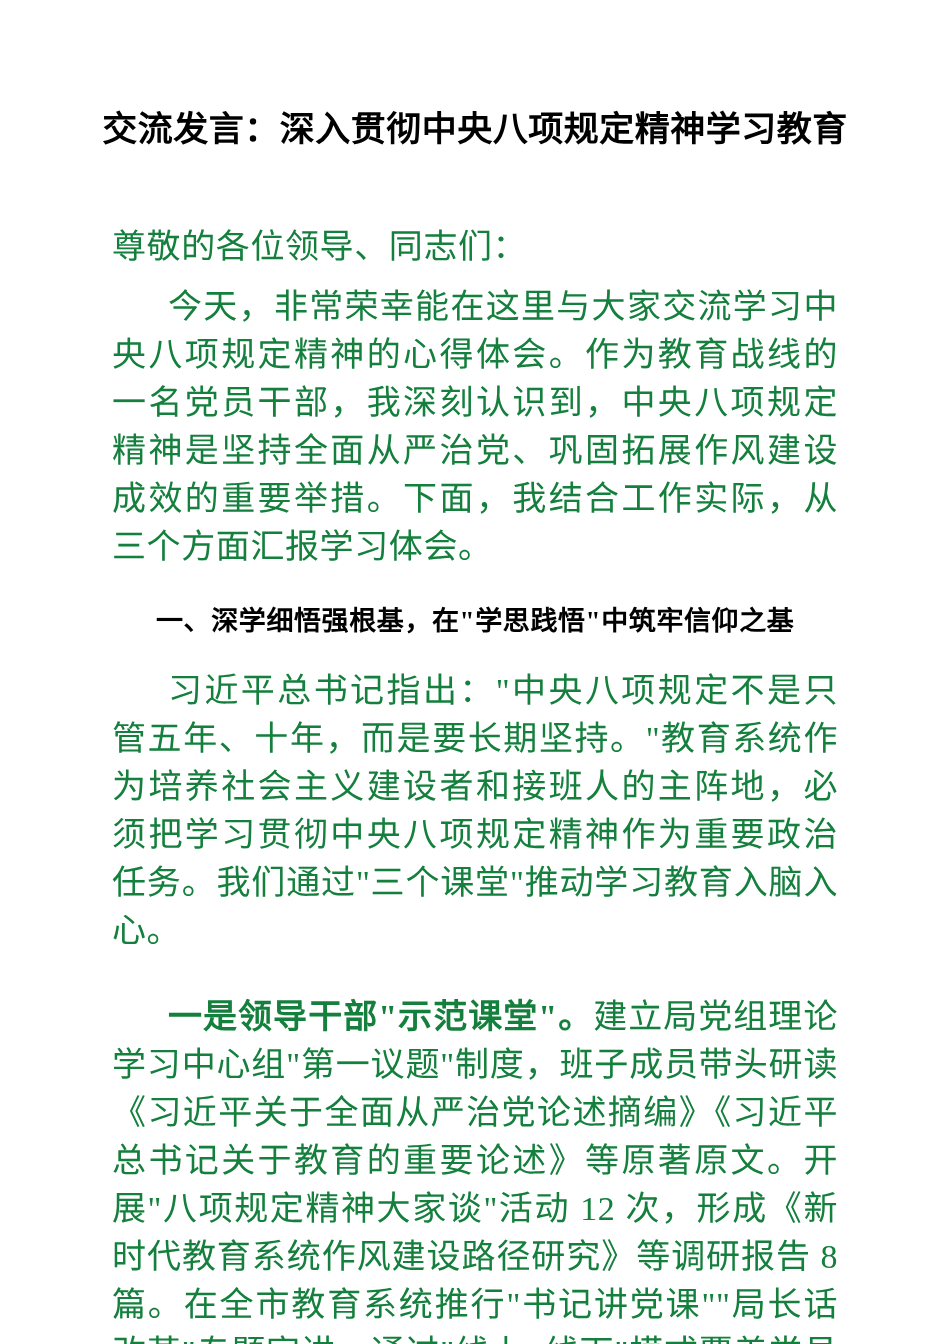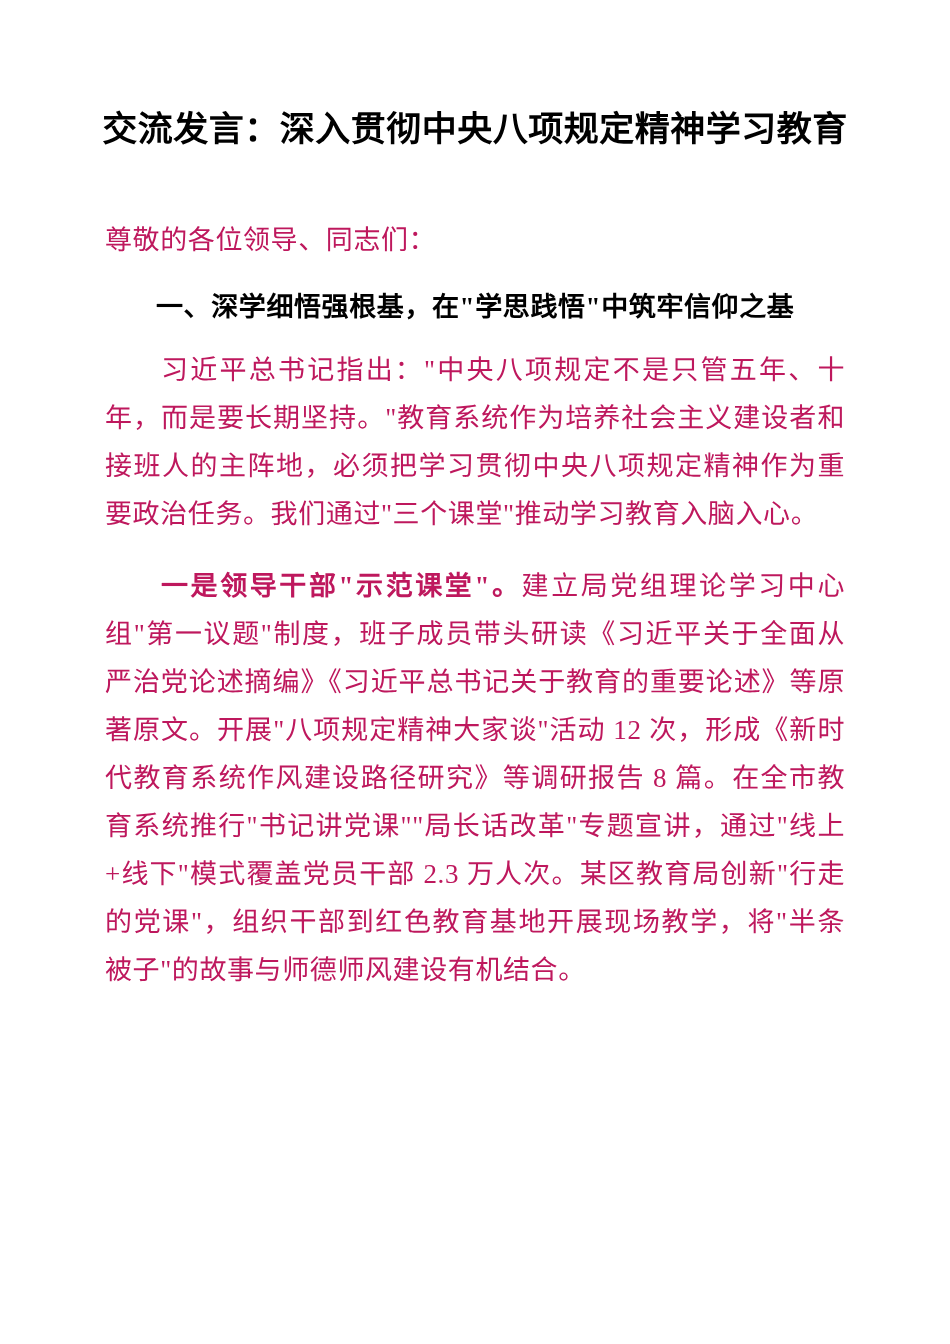--- a/index.html
+++ b/index.html
@@ -43,27 +43,27 @@
     letter-spacing: 0.5px;
     padding-top: 101px;
     margin: 0 0 0 0;
     color: #000;
     word-break: break-all;
   }
 
   
   .para {
     font-family: "Liberation Serif", "DejaVu Serif", serif;
-    font-size: 27px;
+    font-size: 34px;
     line-height: 48px;
     text-align: justify;
     text-justify: inter-ideograph;
     letter-spacing: 0.6px;
-    margin: 5px;
-    color: #be185d;
+    margin: 12px;
+    color: #15803d;
     word-break: break-all;
   }
 
   .para.indent {
     text-indent: 56px;
   }
 
   .para.noindent {
     text-indent: 0;
   }
@@ -94,20 +94,21 @@
 
 <div class="page">
   <div class="doc-body">
 
     <h1 class="doc-title"><span>交流发言：深入贯彻中央八项规定精神学习教育</span><br></h1>
 
     <div class="gap-after-title"></div>
 
     <p class="para noindent">尊敬的各位领导、同志们：</p>
 
+    <p class="para indent">今天，非常荣幸能在这里与大家交流学习中央八项规定精神的心得体会。作为教育战线的一名党员干部，我深刻认识到，中央八项规定精神是坚持全面从严治党、巩固拓展作风建设成效的重要举措。下面，我结合工作实际，从三个方面汇报学习体会。</p>
 
     <div class="spacer-14"></div>
 
     <p class="section-heading">一、深学细悟强根基，在"学思践悟"中筑牢信仰之基</p>
 
     <div class="spacer-10"></div>
 
     <p class="para indent">习近平总书记指出："中央八项规定不是只管五年、十年，而是要长期坚持。"教育系统作为培养社会主义建设者和接班人的主阵地，必须把学习贯彻中央八项规定精神作为重要政治任务。我们通过"三个课堂"推动学习教育入脑入心。</p>
 
     <div class="spacer-14"></div>

